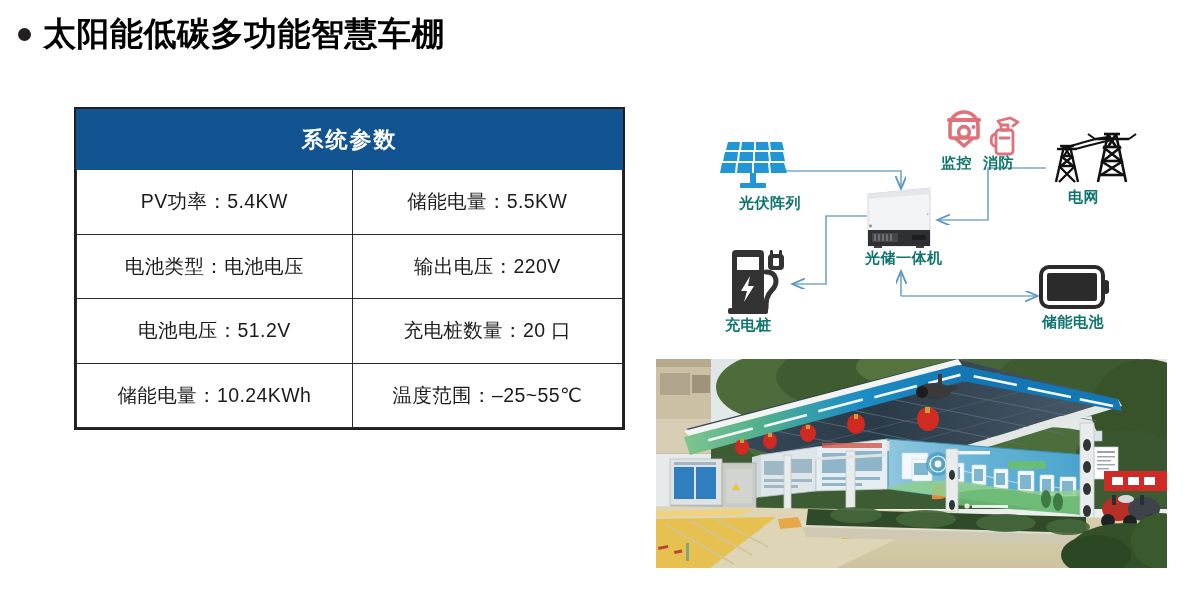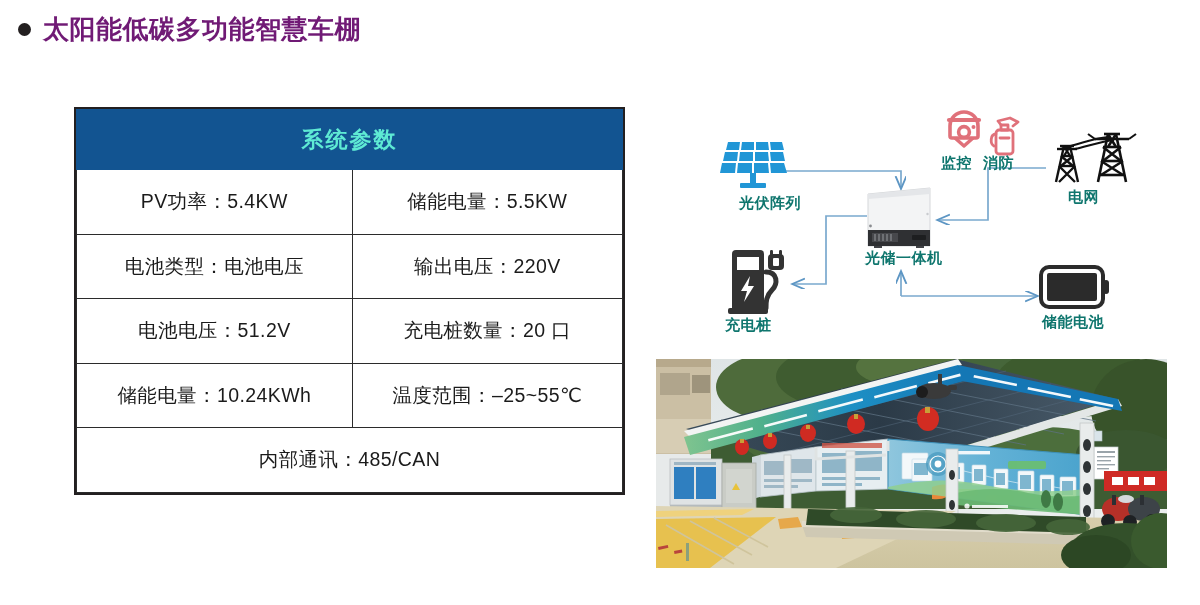--- a/index.html
+++ b/index.html
@@ -13,23 +13,23 @@
     position: relative;
     width: 1200px; height: 605px;
     background: #ffffff;
   }
 
   
   .page-title {
     position: absolute;
     left: 18px; top: 12px;
     display: flex; align-items: center; gap: 12px;
-    font-size: 26px;
+    font-size: 33px;
     font-weight: 700;
-    color: #701a75;
+    color: #000000;
     letter-spacing: 0.5px;
   }
   .bullet-dot {
     width: 13px; height: 13px;
     border-radius: 50%;
     background: #231f20;
     display: inline-block;
     flex: 0 0 auto;
   }
 
@@ -48,21 +48,21 @@
     text-align: center;
     vertical-align: middle;
     height: 64.5px;
     font-size: 19.5px;
     color: #1b1b1b;
     letter-spacing: 0.4px;
     padding: 0 6px;
   }
   .param-table tr.header-row td {
     background: #125491;
-    color: #5eead4;
+    color: #ffffff;
     font-size: 22px;
     font-weight: 700;
     height: 60px;
     border: 1px solid #125491;
     letter-spacing: 2px;
     font-family: Liberation Mono, monospace;
   }
 
   
   .diagram {
@@ -114,23 +114,20 @@
           <td>电池类型：电池电压</td>
           <td>输出电压：220V</td>
         </tr>
         <tr>
           <td>电池电压：51.2V</td>
           <td>充电桩数量：20 口</td>
         </tr>
         <tr>
           <td>储能电量：10.24KWh</td>
           <td>温度范围：–25~55℃</td>
-        </tr>
-        <tr>
-          <td colspan="2">内部通讯：485/CAN</td>
         </tr>
       </tbody>
     </table>
   </div>
 
   <div class="diagram">
     <svg width="550" height="255" viewBox="0 0 550 255" xmlns="http://www.w3.org/2000/svg">
       <defs>
         <marker id="ah" markerWidth="9" markerHeight="9" refX="7" refY="3.2" orient="auto" markerUnits="strokeWidth">
           <path d="M0,0 L7.5,3.2 L0,6.4" fill="none" stroke="#5d96c4" stroke-width="1.1"></path>

